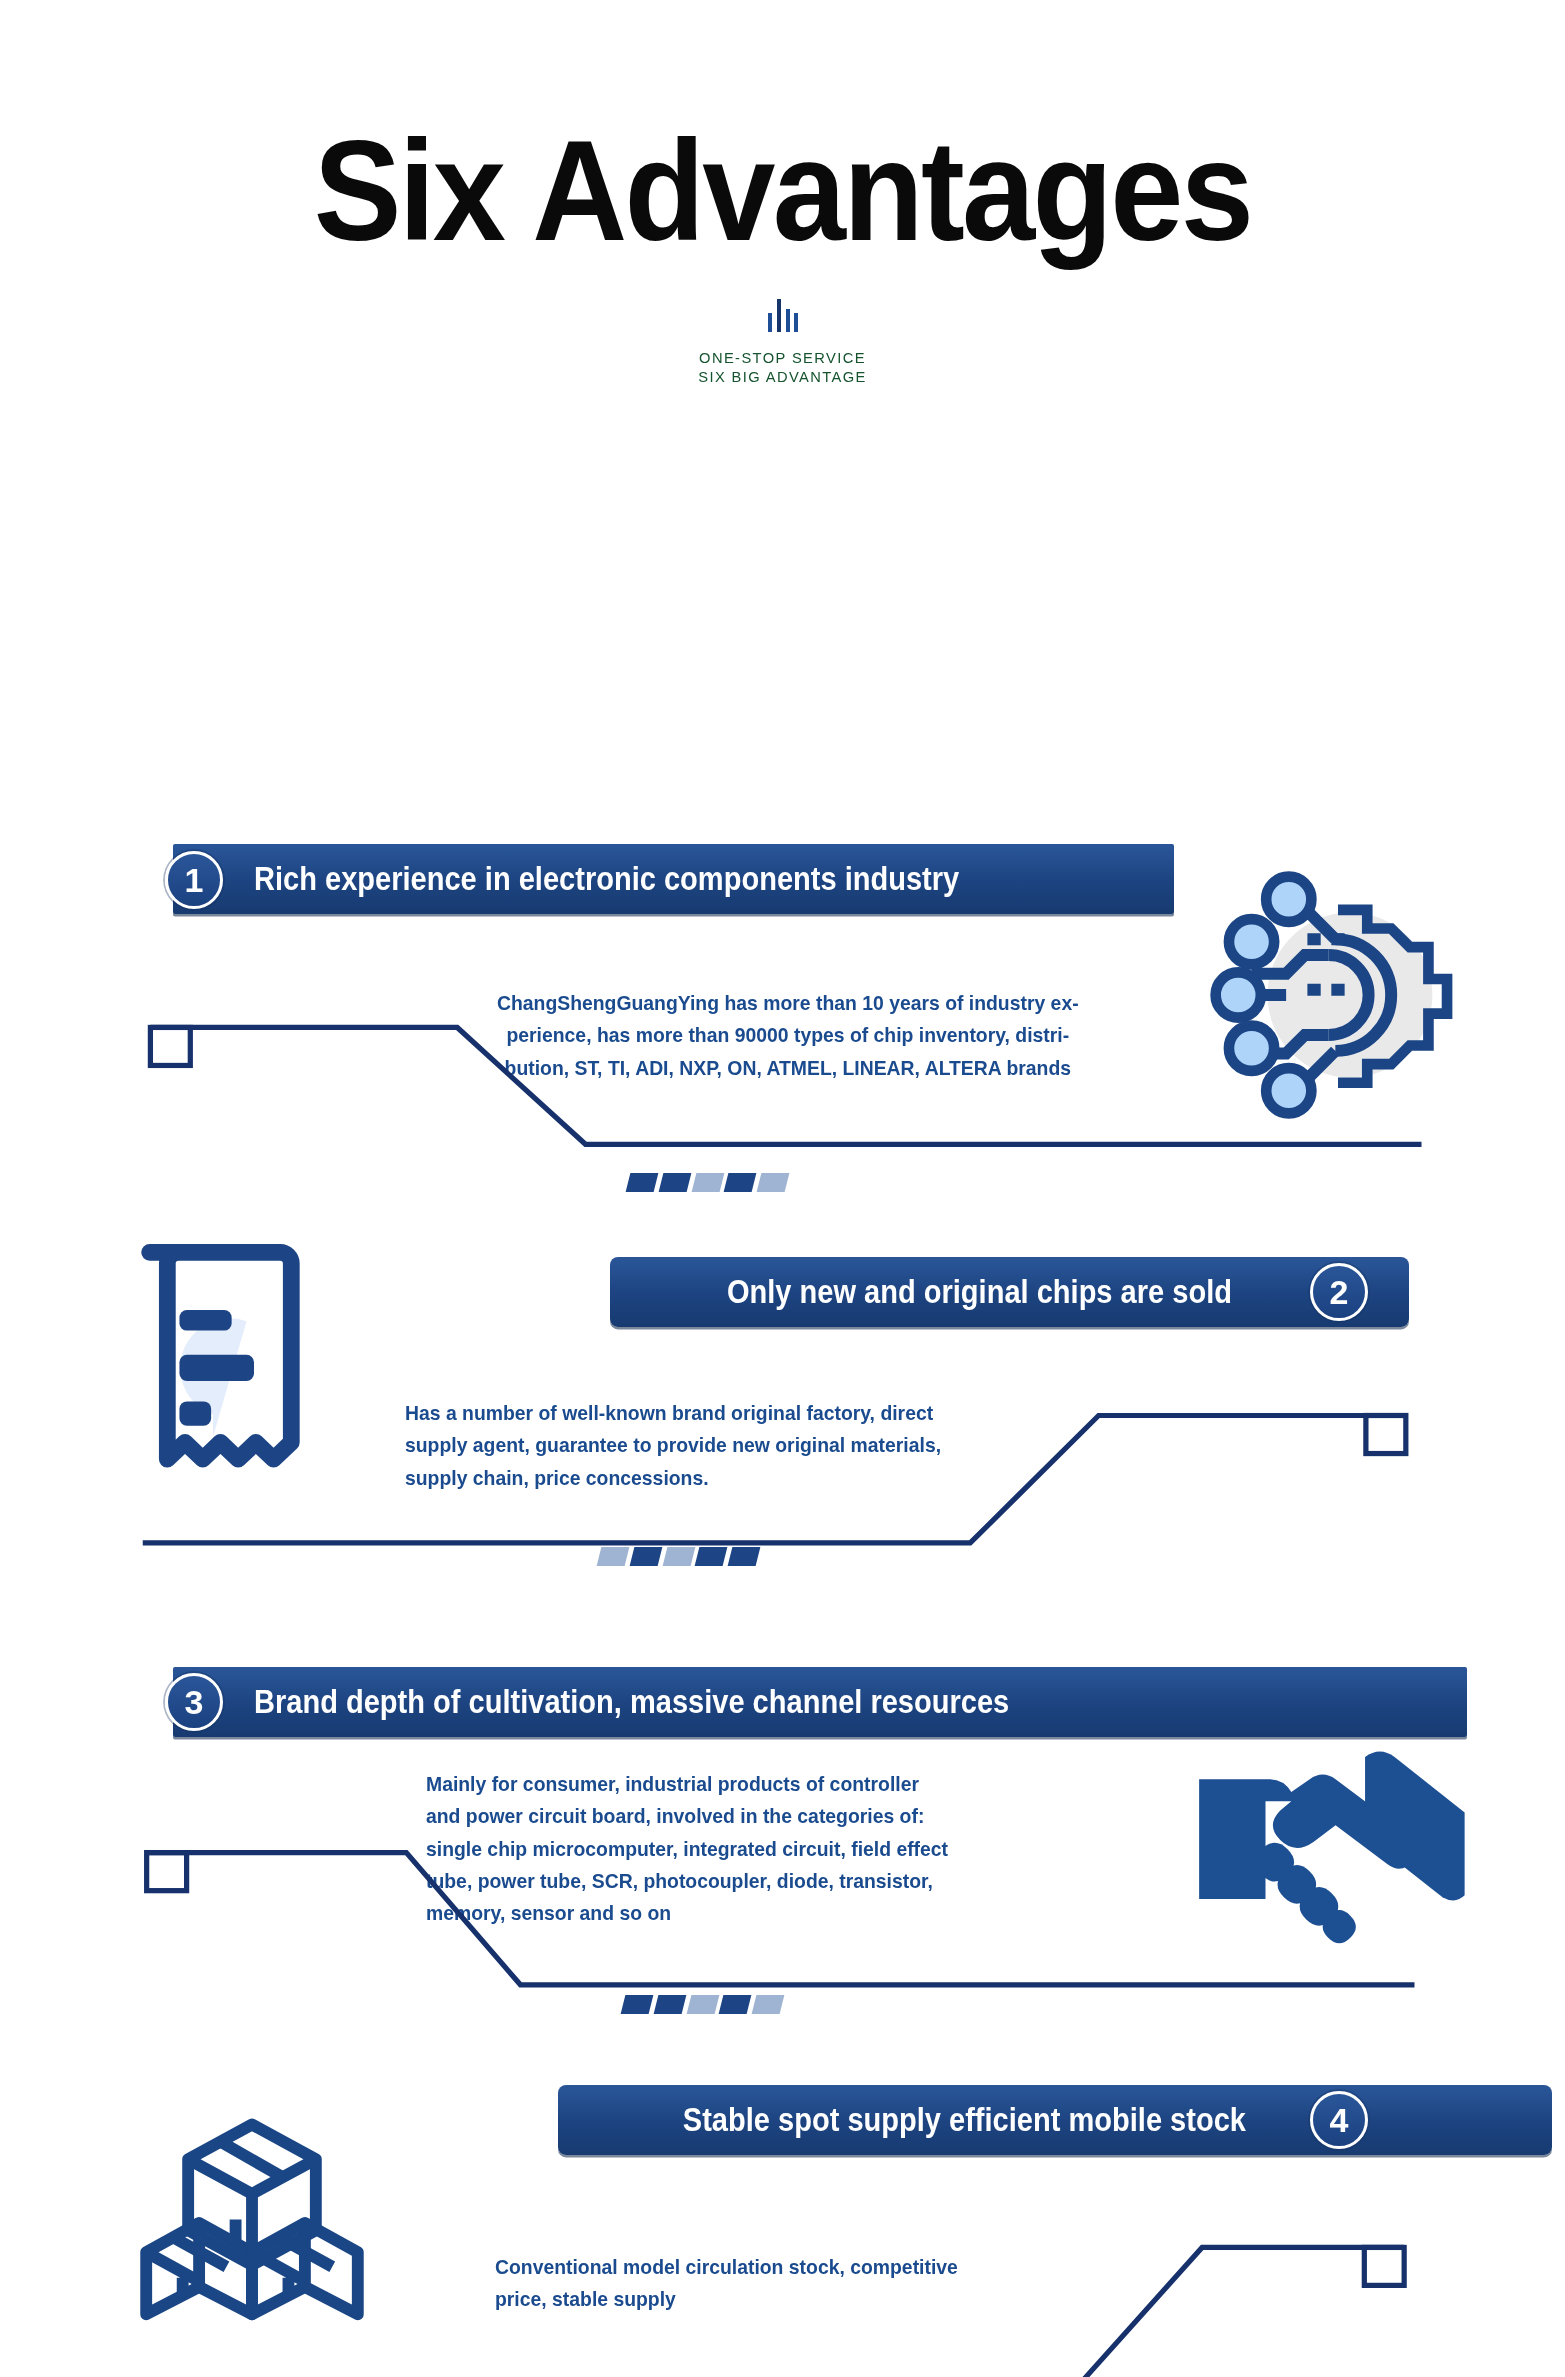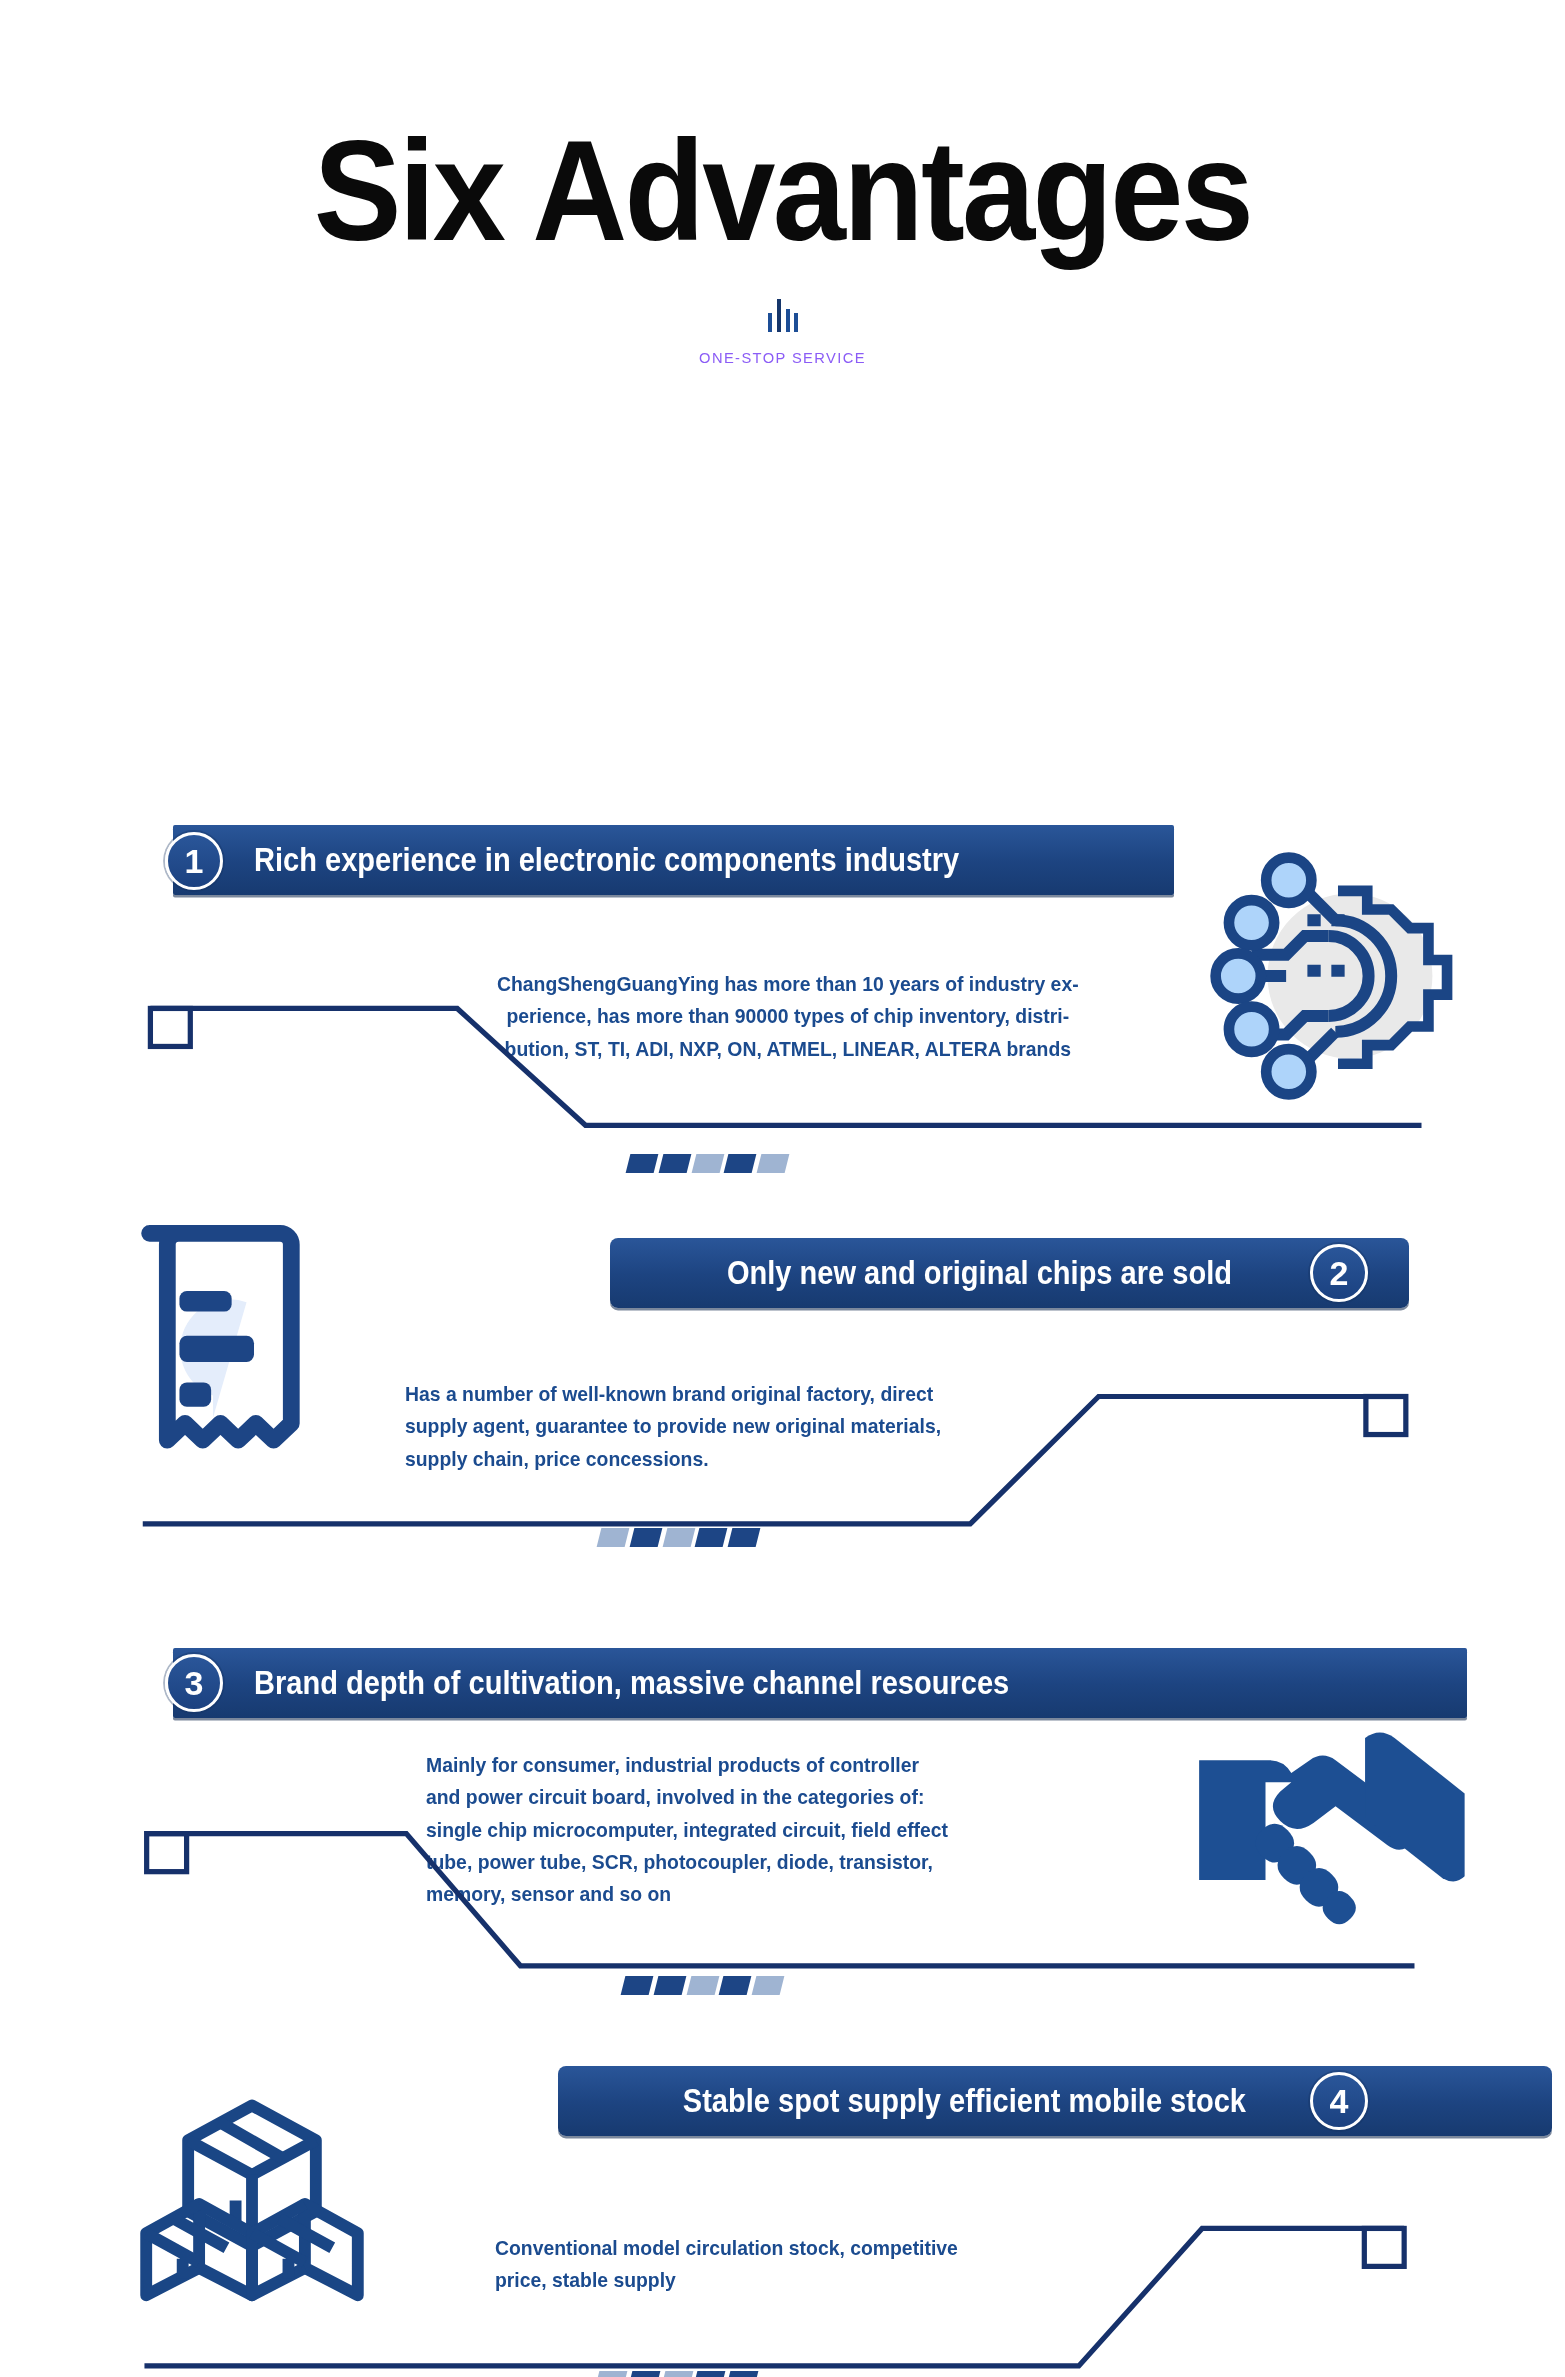--- a/index.html
+++ b/index.html
@@ -29,21 +29,21 @@
   }
   .logo-mark i {
     position:absolute; bottom:0; width:4.3px; background:#1d4e96; display:block;
   }
   .logo-mark i:nth-child(1){ left:6.7px; height:19px; }
   .logo-mark i:nth-child(2){ left:15.7px; height:33px; background:#16366b; }
   .logo-mark i:nth-child(3){ left:25px; height:23px; }
   .logo-mark i:nth-child(4){ left:33px; height:19px; }
   .sub-lines {
     margin-top:17px;
-    color:#8b5cf6;
+    color:#14532d;
     font-size:14.7px;
     letter-spacing:1.4px;
     line-height:1.30;
     font-family:"Liberation Sans", sans-serif;
   }
 
   
   .section { position:relative; width:100%; }
 
   
@@ -116,20 +116,21 @@
 
   <div class="logo-mark">
     <i></i>
       <i></i>
       <i></i>
       <i></i>
   </div>
 
   <div class="sub-lines">
     <div>ONE-STOP SERVICE</div>
+    <div>SIX BIG ADVANTAGE</div>
   </div>
 </div>
 
 <div class="section">
 
   <div class="banner left" style="left:157px; top:457px; width:1001px;">
     <span class="banner-text" style="margin-left:81px;">Rich experience in electronic components industry</span>
   </div>
   <div class="numcircle" style="left:165px; top:464px;">
     <span>1</span>

